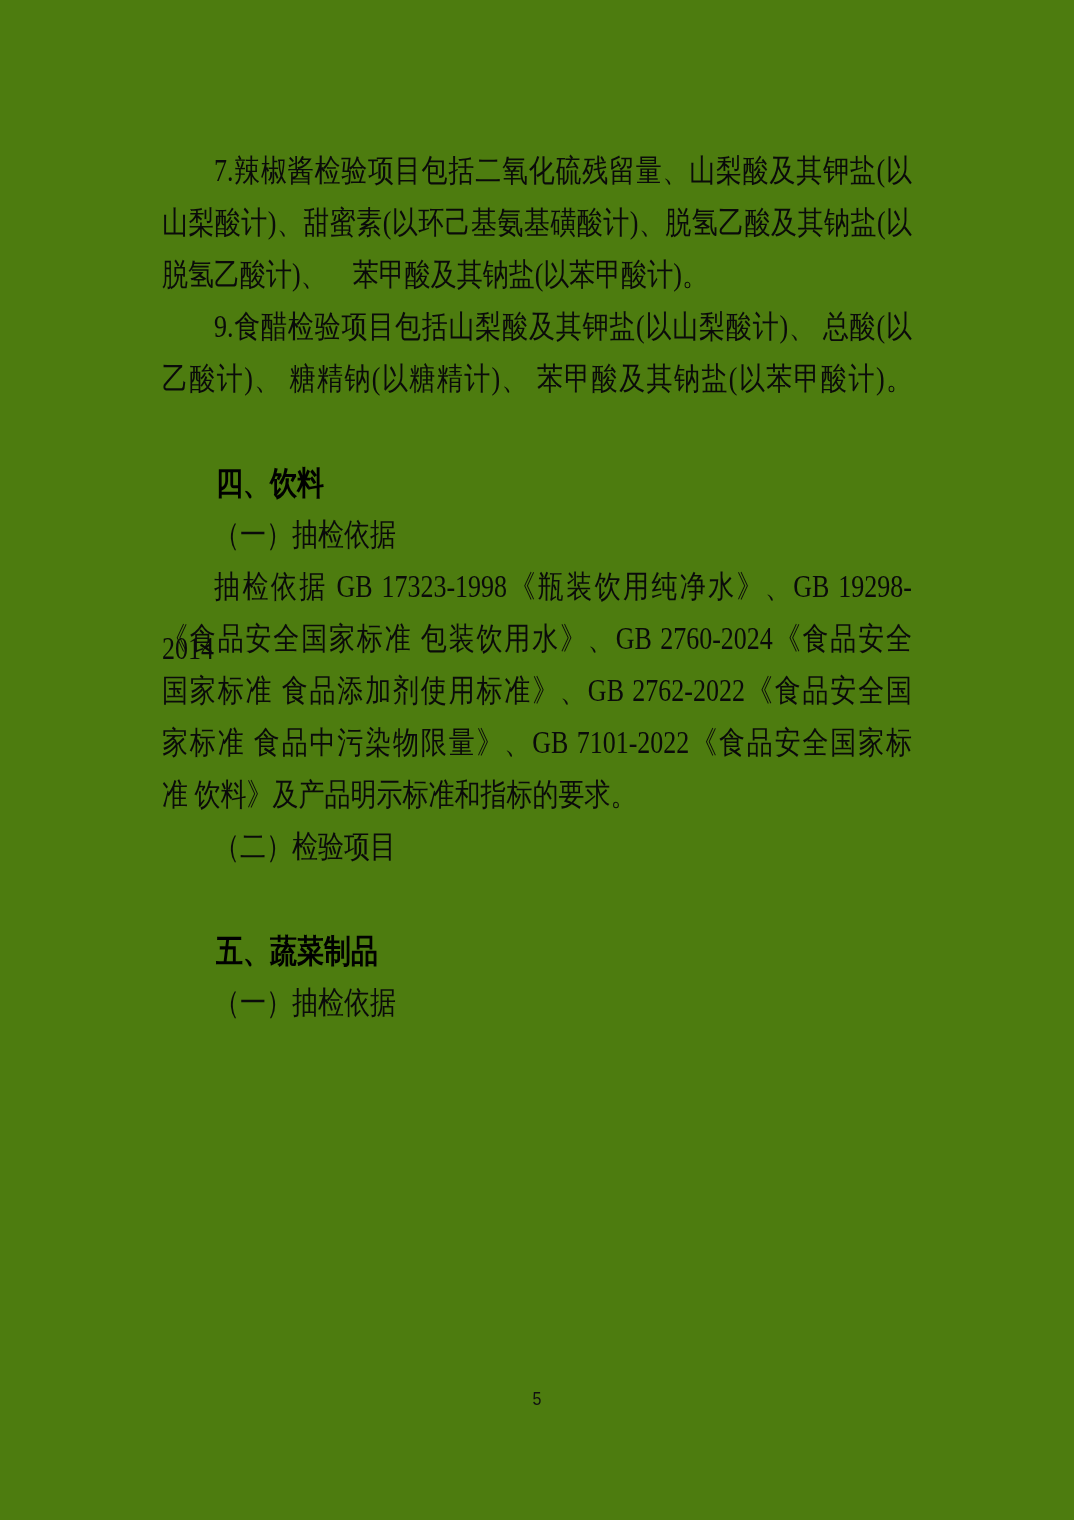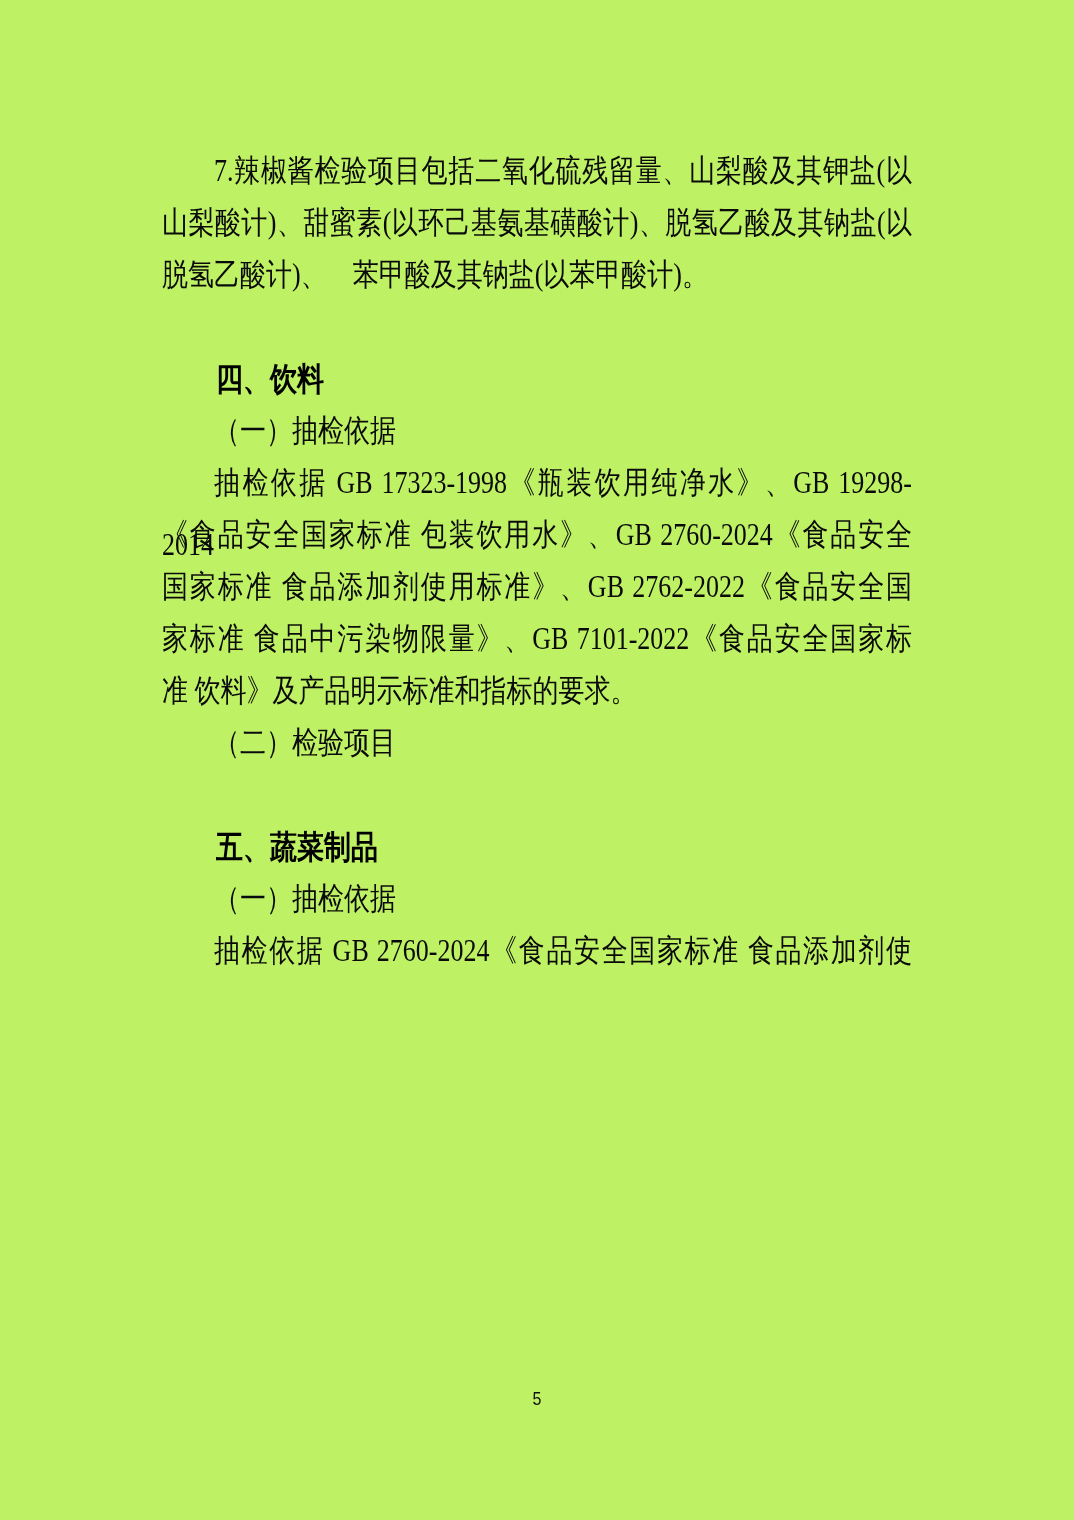--- a/index.html
+++ b/index.html
@@ -5,21 +5,21 @@
   * { margin: 0; padding: 0; box-sizing: border-box; }
   html, body { background: #ffffff; }
   body {
     width: 1074px; height: 1520px;
     position: relative; overflow: hidden;
     font-family: "Liberation Serif", "DejaVu Serif", serif;
     color: #0a0a0a;
   }
   .page {
     position: absolute; inset: 0;
-    background: #bef264;
+    background: #4d7c0f;
   }
   .content {
     position: absolute; left: 162px; top: 145px; width: 750px;
   }
   .line, .h2 {
     font-size: 26px;
     height: 52px; line-height: 52px;
     transform: scaleY(1.2);
     transform-origin: 50% 50%;
     white-space: normal;
@@ -54,20 +54,24 @@
 <div class="page">
   <main class="content">
 
     <section>
       <div class="line j ind">7.辣椒酱检验项目包括二氧化硫残留量、山梨酸及其钾盐(以</div>
       <div class="line j">山梨酸计)、甜蜜素(以环己基氨基磺酸计)、脱氢乙酸及其钠盐(以</div>
       <div class="line">脱氢乙酸计)、　苯甲酸及其钠盐(以苯甲酸计)。</div>
     </section>
 
 
+    <section>
+      <div class="line j ind">9.食醋检验项目包括山梨酸及其钾盐(以山梨酸计)、 总酸(以</div>
+      <div class="line j">乙酸计)、 糖精钠(以糖精计)、 苯甲酸及其钠盐(以苯甲酸计)。</div>
+    </section>
 
     <div class="blank"></div>
 
     <h2 class="h1">四、饮料</h2>
     <h3 class="h2">（一）抽检依据</h3>
 
     <section>
       <div class="line j ind">抽检依据 GB 17323-1998《瓶装饮用纯净水》、GB 19298-2014</div>
       <div class="line j">《食品安全国家标准 包装饮用水》、GB 2760-2024《食品安全</div>
       <div class="line j">国家标准 食品添加剂使用标准》、GB 2762-2022《食品安全国</div>
@@ -77,20 +81,17 @@
 
     <h3 class="h2">（二）检验项目</h3>
 
 
 
     <div class="blank"></div>
 
     <h2 class="h1">五、蔬菜制品</h2>
     <h3 class="h2">（一）抽检依据</h3>
 
-    <section>
-      <div class="line j ind">抽检依据 GB 2760-2024《食品安全国家标准 食品添加剂使</div>
-    </section>
 
   </main>
 
   <footer class="page-number">5</footer>
 </div>
 
 </body></html>

